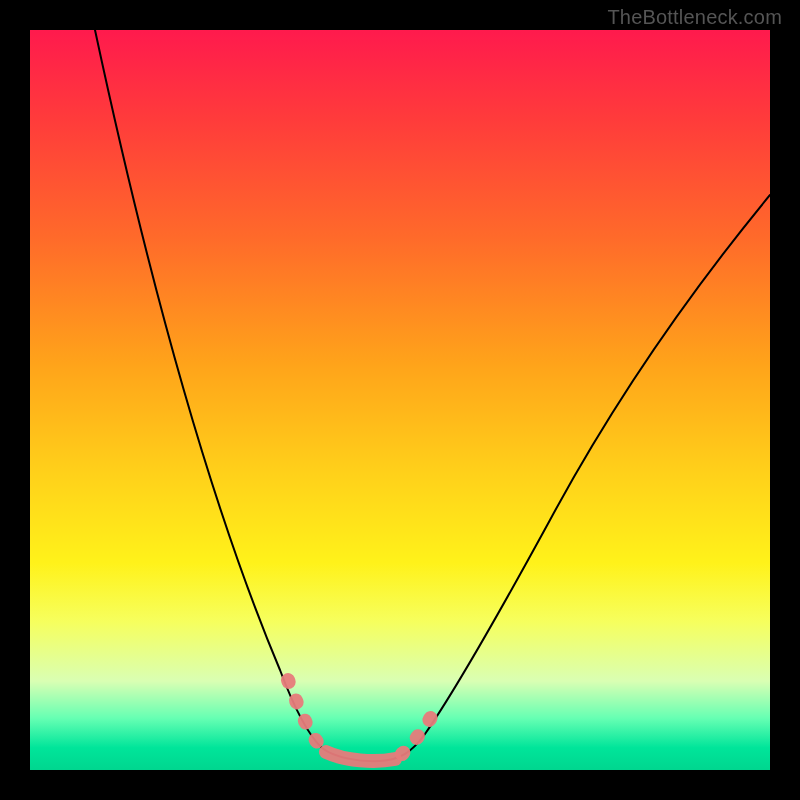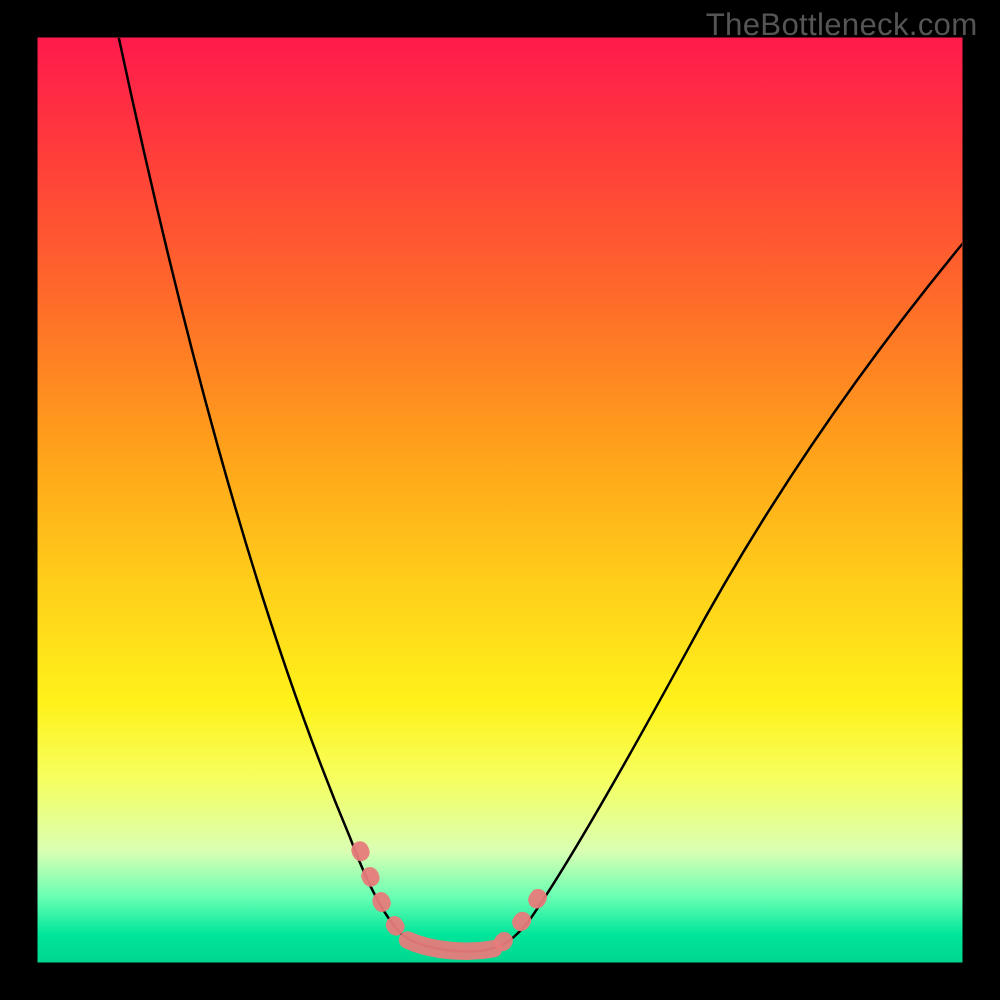--- a/index.html
+++ b/index.html
@@ -9,21 +9,21 @@
     background: #000;
     position: relative;
     font-family: Arial, Helvetica, sans-serif;
     overflow: hidden;
   }
   .watermark {
     position: absolute;
     top: 6px;
     right: 18px;
     color: #555;
-    font-size: 25px;
+    font-size: 20px;
     letter-spacing: 0.2px;
     z-index: 10;
   }
   .plot {
     position: absolute;
     left: 30px;
     top: 30px;
     width: 740px;
     height: 740px;
     background: linear-gradient(

